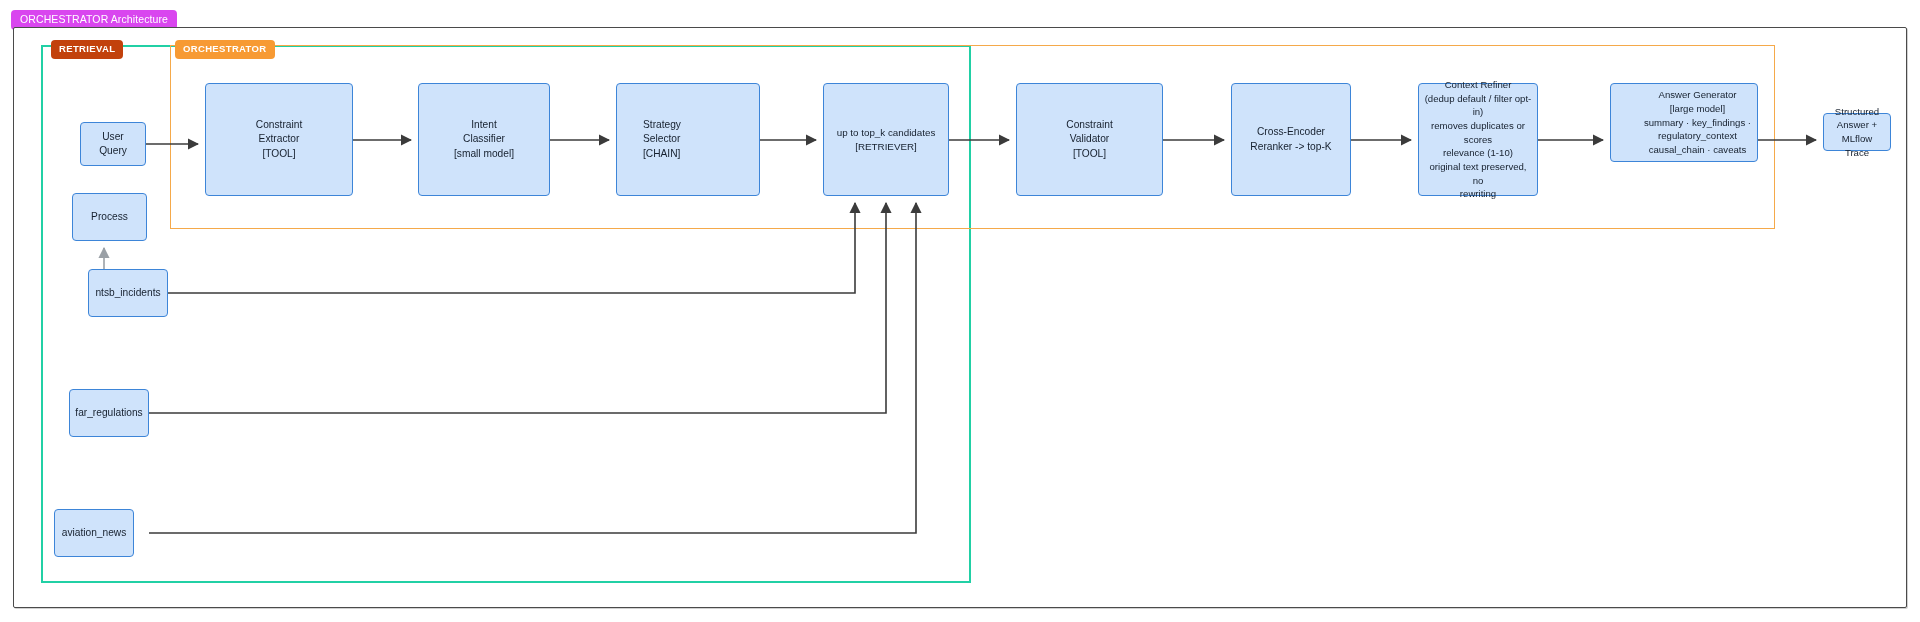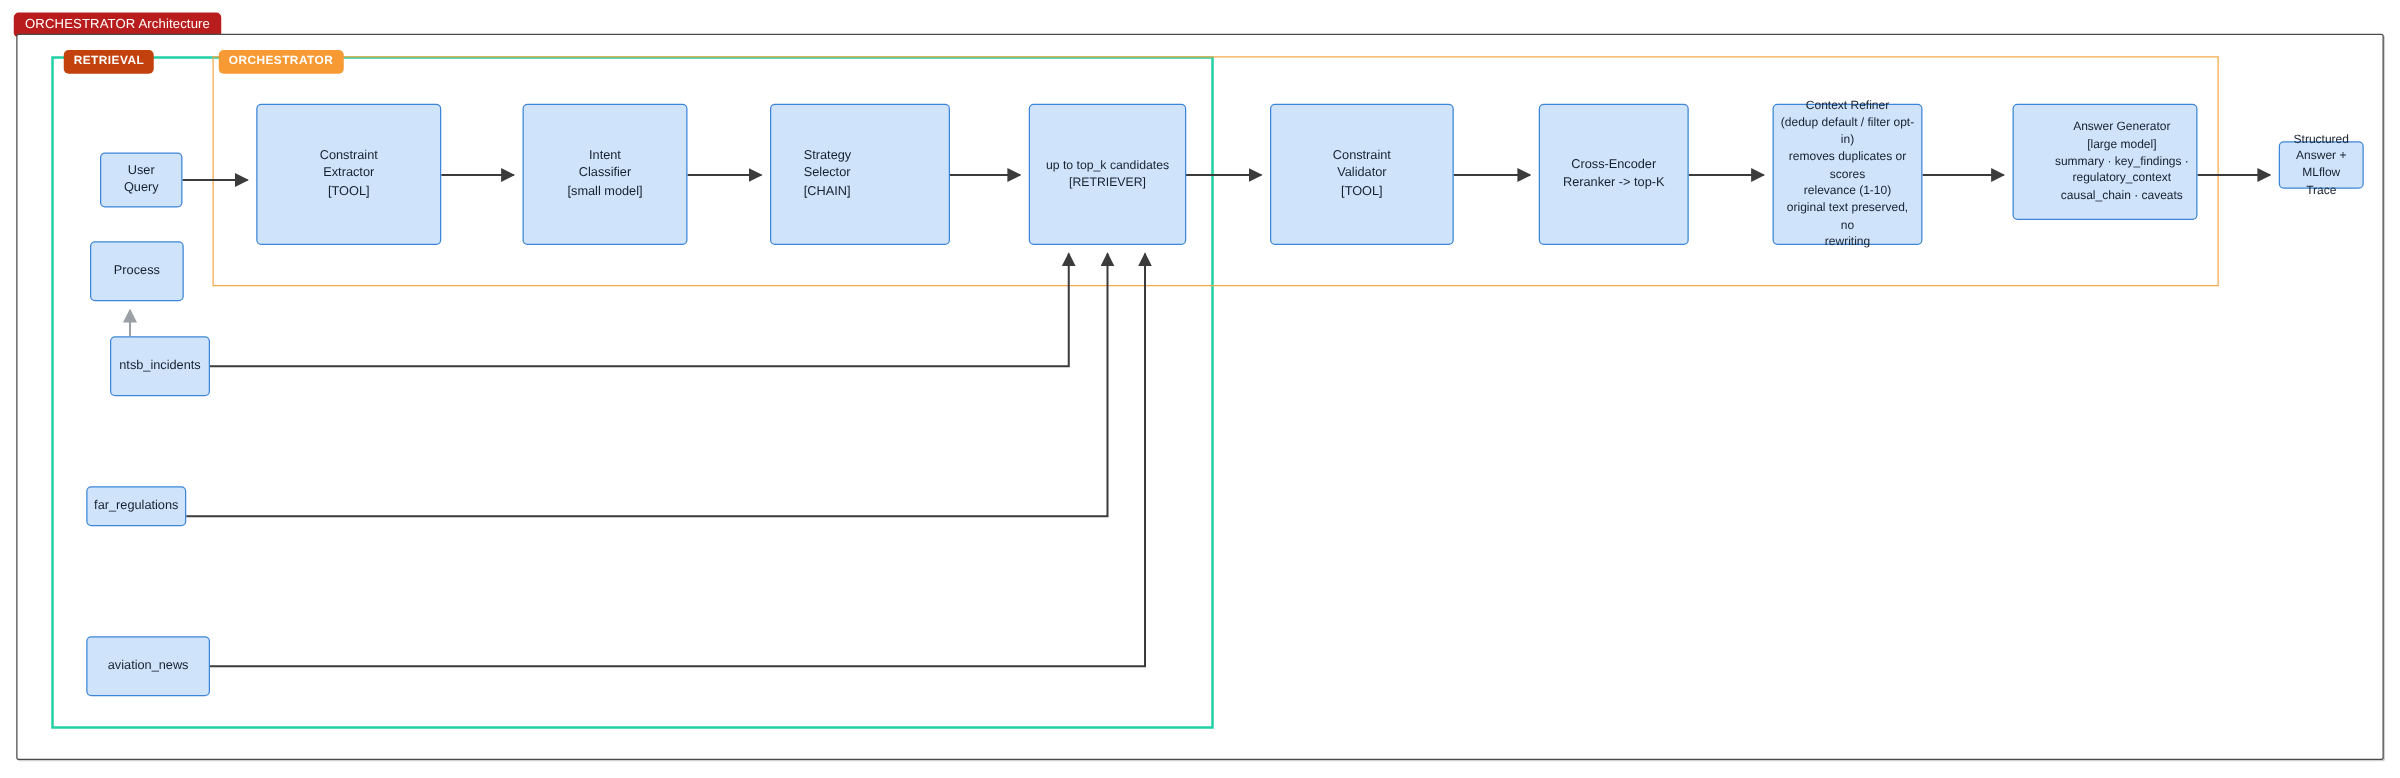--- a/index.html
+++ b/index.html
@@ -12,21 +12,21 @@
   }
   #stage {
     position: relative;
     width: 1920px; height: 622px;
     background: #ffffff;
   }
   
   .title-badge {
     position: absolute;
     left: 11px; top: 10px;
-    background: #b91c1c;
+    background: #d946ef;
     color: #ffffff;
     font-size: 10.5px;
     letter-spacing: .1px;
     padding: 4px 9px 5px 9px;
     border-radius: 4px;
     white-space: nowrap;
     line-height: 1;
   }
   
   .outer-frame {
@@ -83,31 +83,31 @@
     padding: 3px 5px;
     white-space: pre-line;
   }
   .node.tiny { font-size: 9.6px; }
   .node.compact { font-size: 9.8px; line-height: 1.4; }
 
   
   #n-user-query      { left: 80px;  top: 122px; width: 66px;  height: 44px; }
   #n-process         { left: 72px;  top: 193px; width: 75px;  height: 48px; }
   #n-ntsb            { left: 69px;  top: 269px; width: 80px;  height: 48px; margin-left: 19px; }
-  #n-far             { left: 69px;  top: 389px; width: 80px;  height: 32px; }
-  #n-news            { left: 69px;  top: 509px; width: 99px;  height: 48px; }
+  #n-far             { left: 69px;  top: 389px; width: 80px;  height: 48px; }
+  #n-news            { left: 54px;  top: 509px; width: 80px;  height: 48px; }
 
   #n-constraint-extractor { left: 205px;  top: 83px; width: 148px; height: 113px; }
   #n-intent-classifier    { left: 418px;  top: 83px; width: 132px; height: 113px; }
   #n-strategy-selector    { left: 616px;  top: 83px; width: 144px; height: 113px; }
   #n-retriever            { left: 823px;  top: 83px; width: 126px; height: 113px; }
   #n-constraint-validator { left: 1016px; top: 83px; width: 147px; height: 113px; }
   #n-reranker             { left: 1231px; top: 83px; width: 120px; height: 113px; }
   #n-context-refiner      { left: 1418px; top: 83px; width: 120px; height: 113px; }
-  #n-answer-generator     { left: 1610px; top: 83px; width: 148px; height: 93px; padding-left: 32px; }
+  #n-answer-generator     { left: 1610px; top: 83px; width: 148px; height: 79px; padding-left: 32px; }
   #n-structured-answer    { left: 1823px; top: 113px; width: 68px;  height: 38px; }
 
   .node .txt { display: block; white-space: pre-line; }
 
   
   #n-strategy-selector { justify-content: flex-start; padding-left: 26px; text-align: left; }
 
   
   #edges {
     position: absolute;

